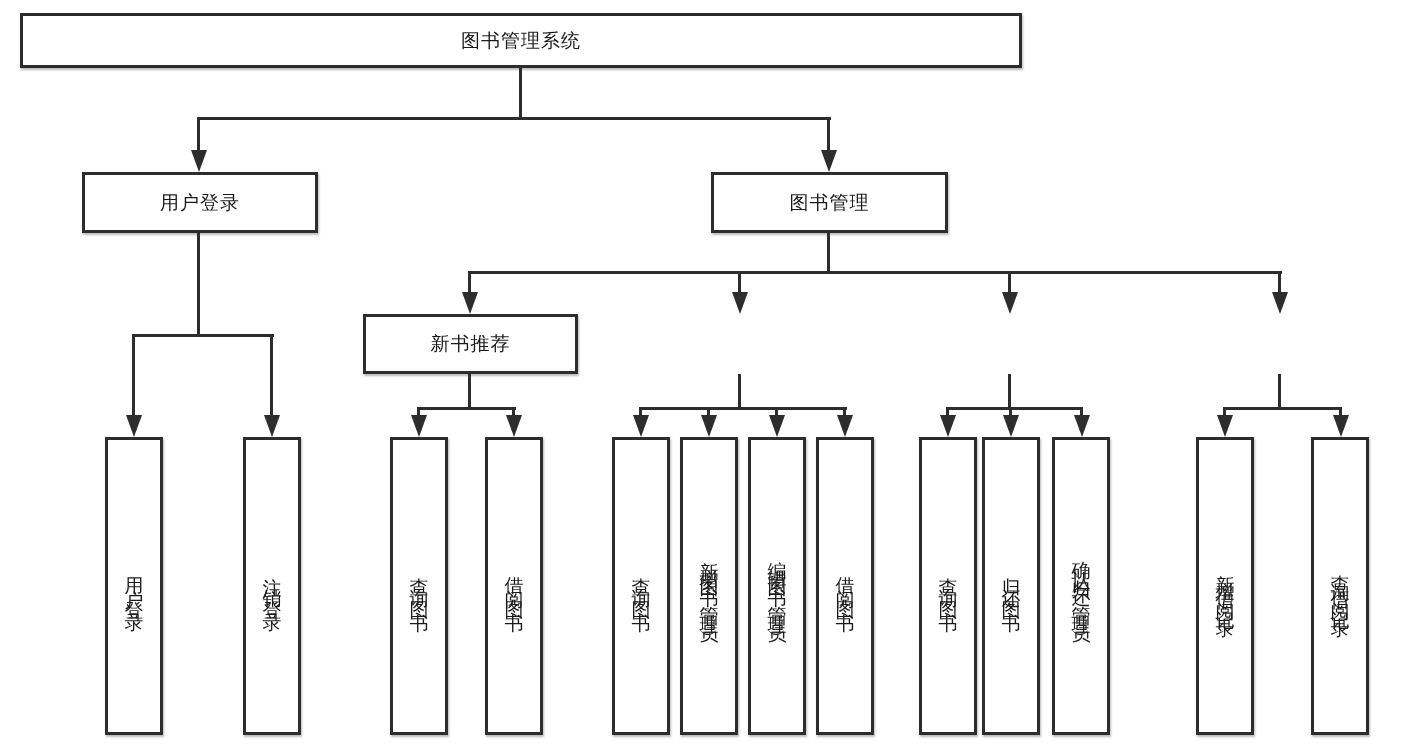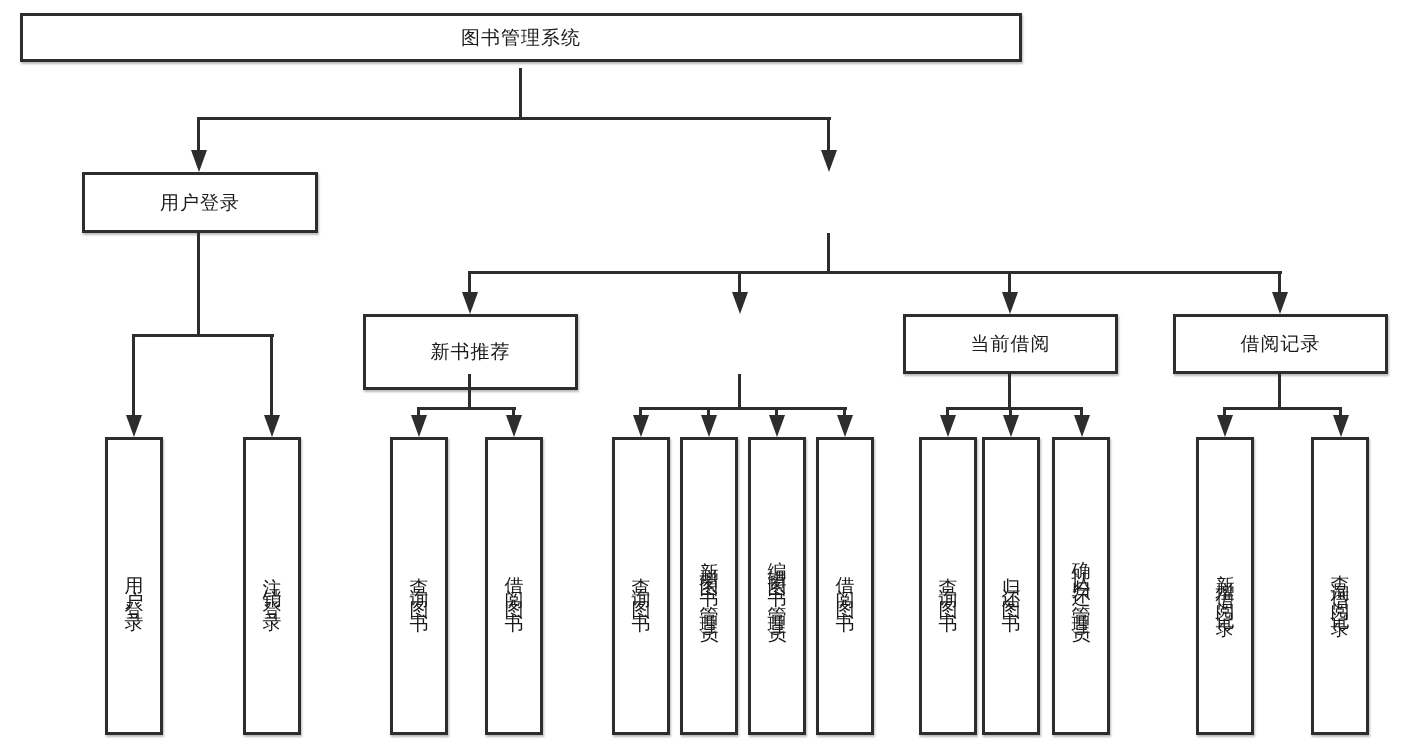--- a/index.html
+++ b/index.html
@@ -60,61 +60,58 @@
     color: #a9a9a9;
     letter-spacing: 1px;
     text-shadow: 1px 1px 1px rgba(255,255,255,0.8);
   }
 </style>
 </head>
 <body>
 
 <div class="stage">
 
-  <div class="box" style="left:20px; top:13px; width:1002px; height:49px;">
+  <div class="box" style="left:20px; top:13px; width:1002px; height:55px;">
     <span>图书管理系统</span>
   </div>
 
   <div class="vline" style="left:519px; top:68px; height:51px;"></div>
   <div class="hline" style="left:197px; top:117px; width:634px;"></div>
   <div class="vline" style="left:197px; top:117px; height:36px;"></div>
   <div class="arrow" style="left:191px; top:150px;"></div>
   <div class="vline" style="left:827px; top:117px; height:36px;"></div>
   <div class="arrow" style="left:821px; top:150px;"></div>
 
   <div class="box" style="left:82px; top:172px; width:236px; height:61px;">
     <span>用户登录</span>
+  </div>
+  <div class="box" style="left:711px; top:172px; width:237px; height:61px;">
+    <span>图书管理</span>
   </div>
 
   <div class="vline" style="left:197px; top:233px; height:104px;"></div>
   <div class="hline" style="left:132px; top:334px; width:142px;"></div>
   <div class="vline" style="left:132px; top:334px; height:84px;"></div>
   <div class="arrow" style="left:126px; top:415px;"></div>
   <div class="vline" style="left:270px; top:334px; height:84px;"></div>
   <div class="arrow" style="left:264px; top:415px;"></div>
 
   <div class="vline" style="left:827px; top:233px; height:41px;"></div>
   <div class="hline" style="left:468px; top:271px; width:814px;"></div>
   <div class="vline" style="left:468px; top:271px; height:23px;"></div>
   <div class="arrow" style="left:462px; top:292px;"></div>
   <div class="vline" style="left:738px; top:271px; height:23px;"></div>
   <div class="arrow" style="left:732px; top:292px;"></div>
   <div class="vline" style="left:1008px; top:271px; height:23px;"></div>
   <div class="arrow" style="left:1002px; top:292px;"></div>
   <div class="vline" style="left:1278px; top:271px; height:23px;"></div>
   <div class="arrow" style="left:1272px; top:292px;"></div>
 
-  <div class="box" style="left:363px; top:314px; width:215px; height:76px;">
+  <div class="box" style="left:363px; top:314px; width:215px; height:60px;">
     <span>新书推荐</span>
-  </div>
-  <div class="box" style="left:903px; top:314px; width:215px; height:60px;">
-    <span>当前借阅</span>
-  </div>
-  <div class="box" style="left:1173px; top:314px; width:215px; height:60px;">
-    <span>借阅记录</span>
   </div>
 
   <div class="vline" style="left:468px; top:374px; height:34px;"></div>
   <div class="hline" style="left:417px; top:407px; width:99px;"></div>
   <div class="vline" style="left:417px; top:407px; height:11px;"></div>
   <div class="arrow" style="left:411px; top:415px;"></div>
   <div class="vline" style="left:512px; top:407px; height:11px;"></div>
   <div class="arrow" style="left:506px; top:415px;"></div>
 
   <div class="vline" style="left:738px; top:374px; height:34px;"></div>

